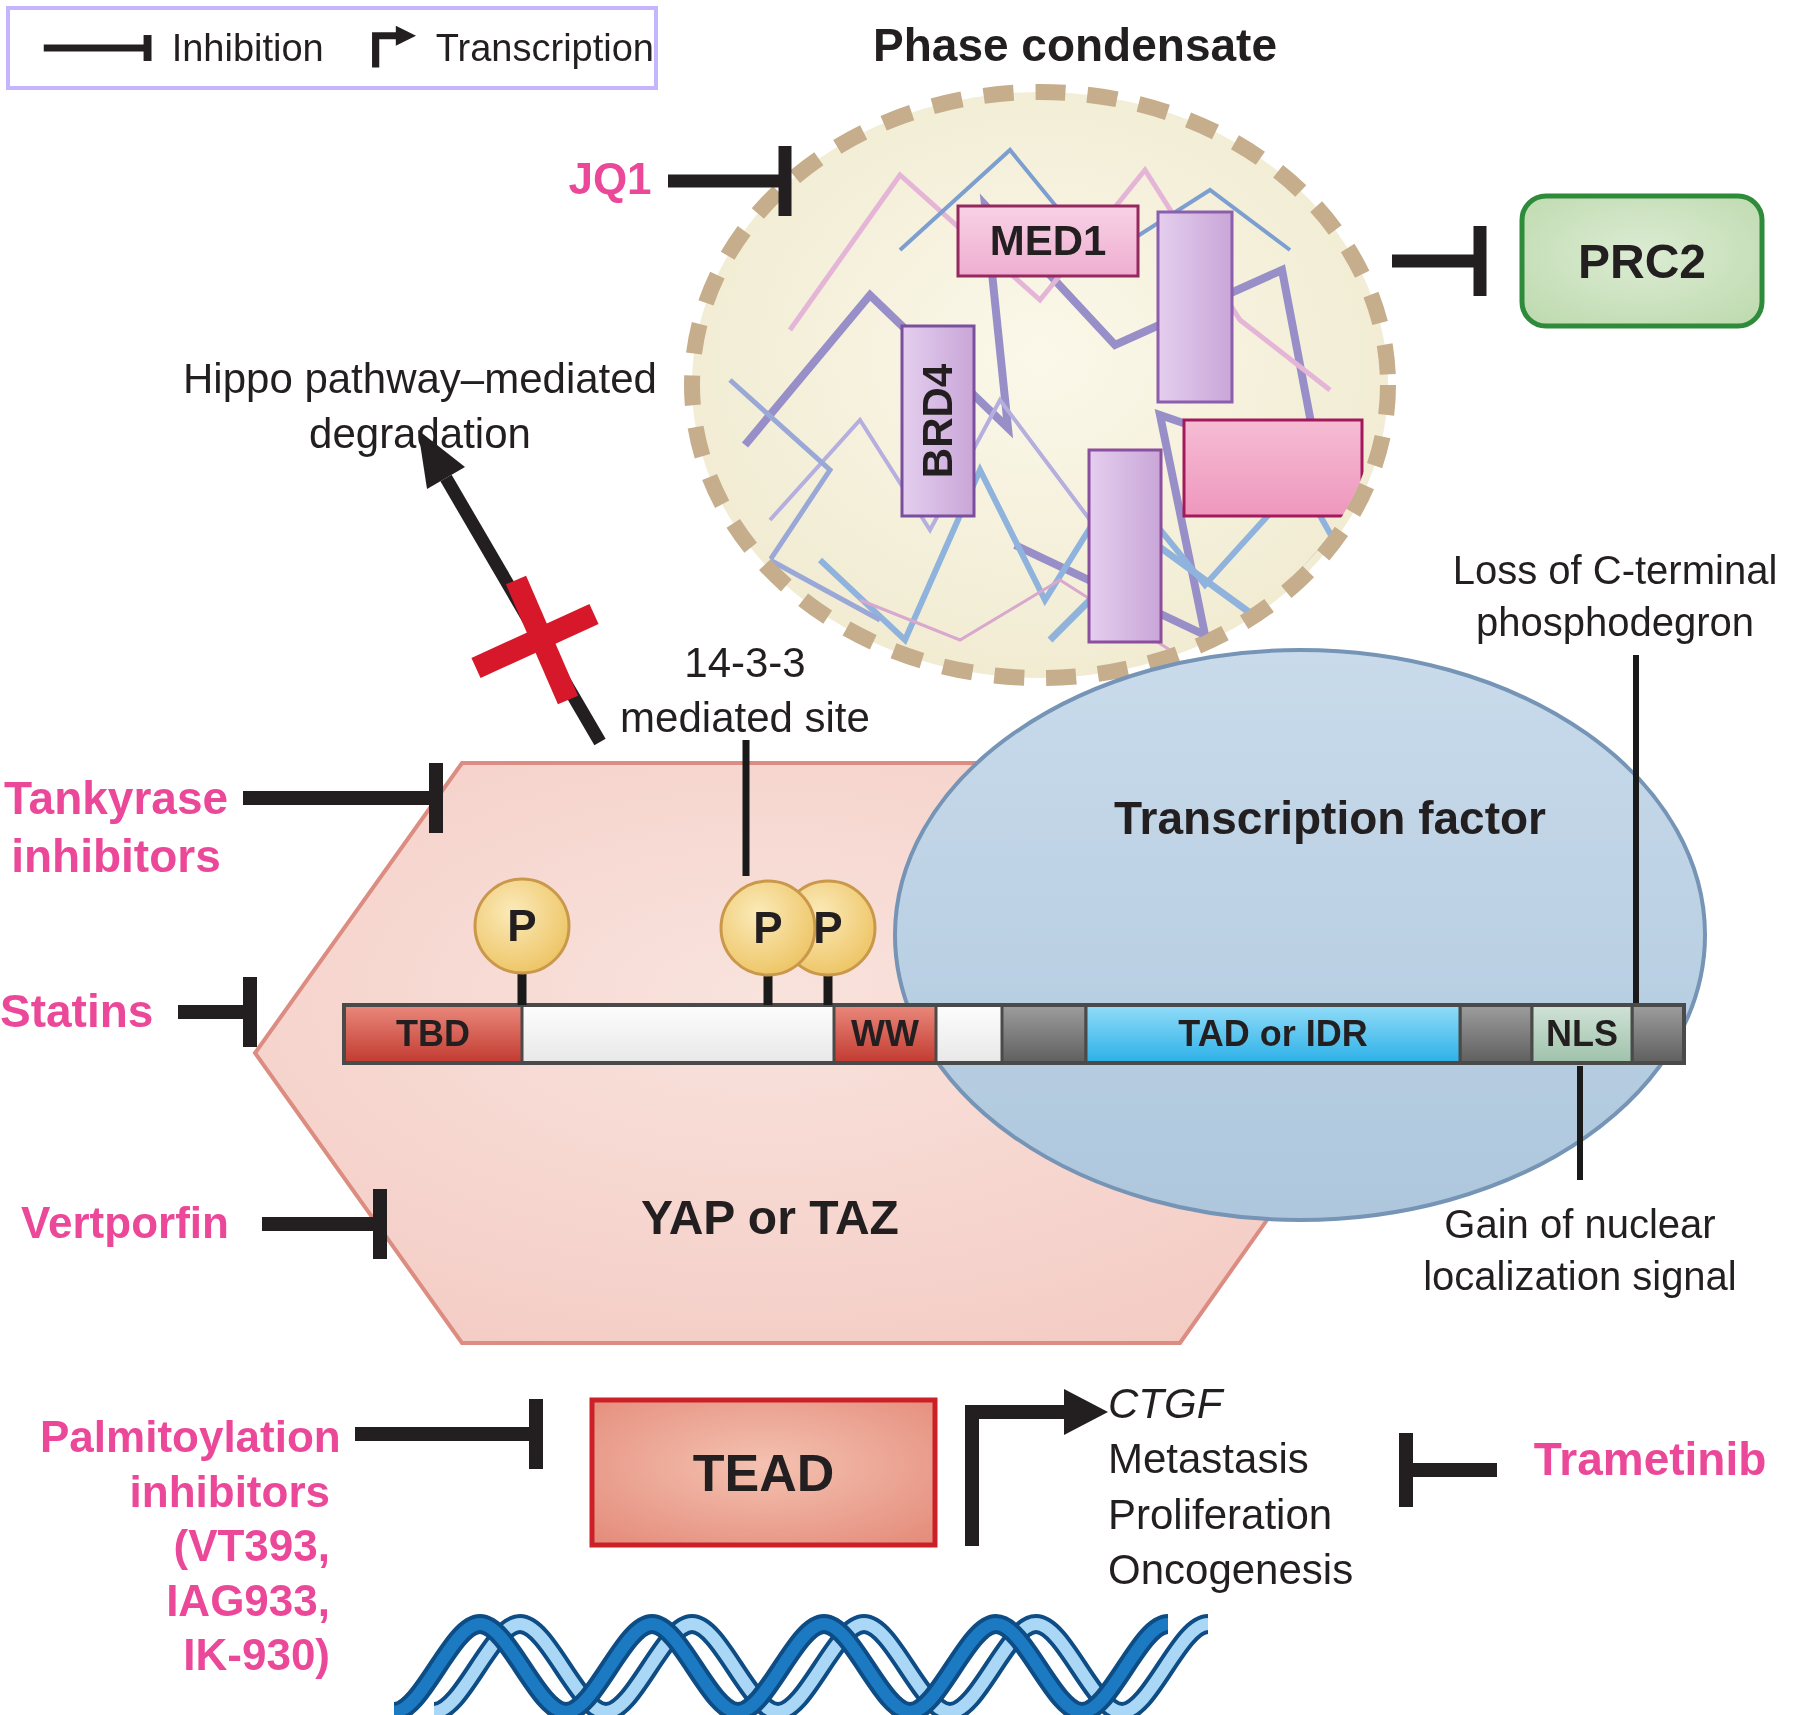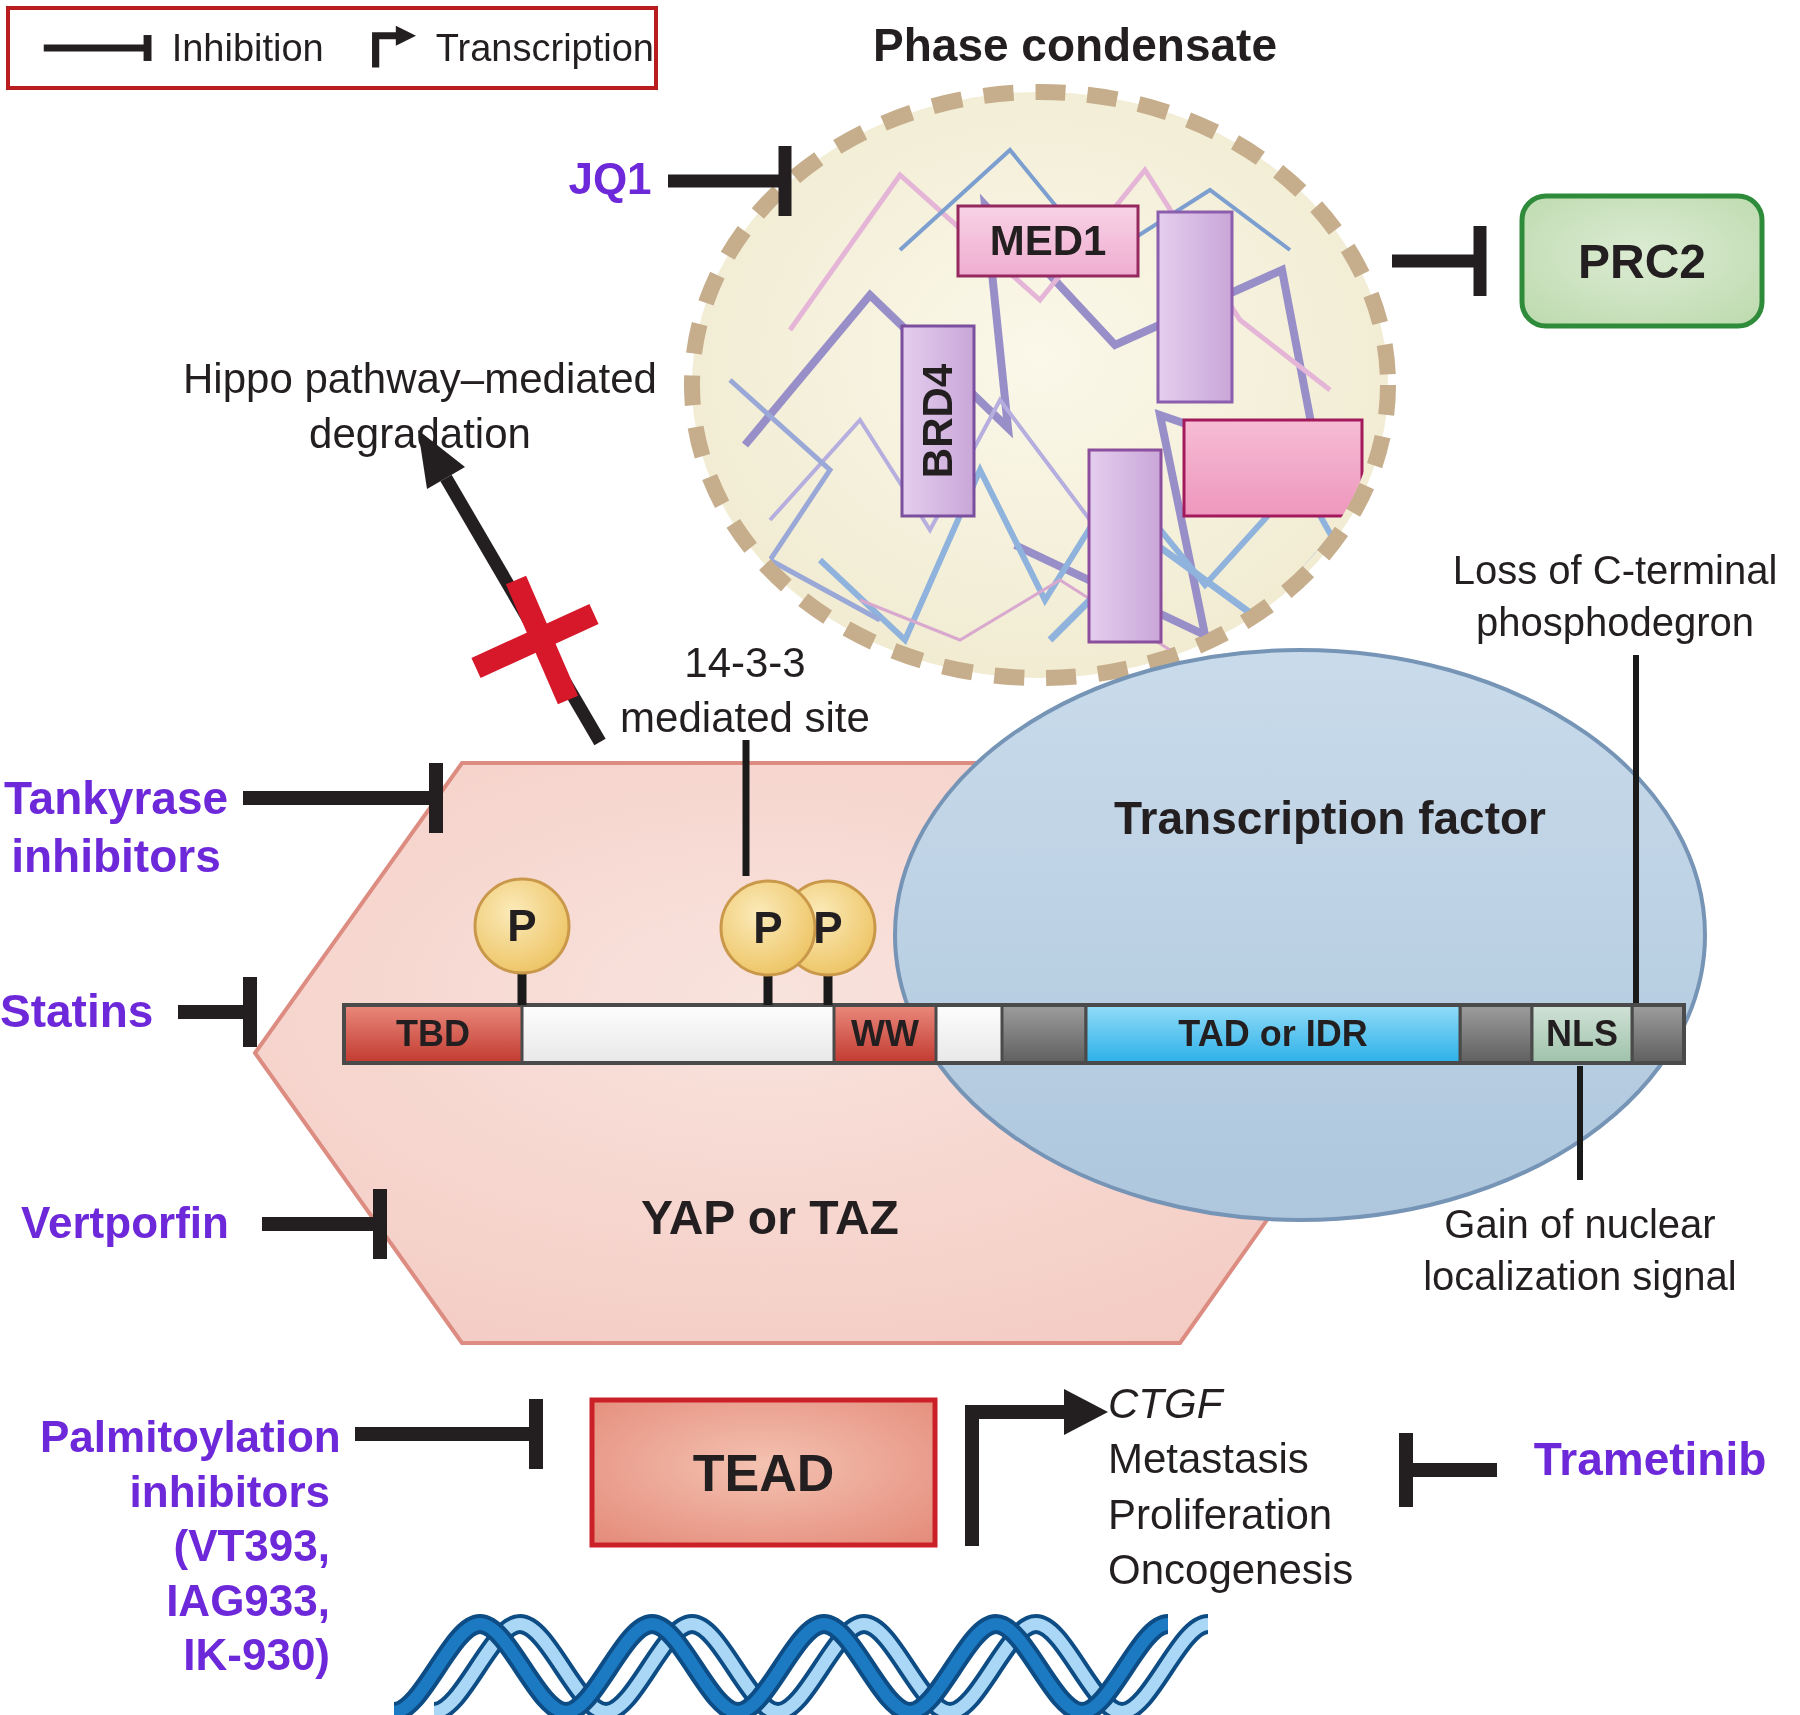--- a/index.html
+++ b/index.html
@@ -1,24 +1,24 @@
 <!DOCTYPE html>
 <html><head>
 <meta charset="utf-8">
 <style>
   html,body{margin:0;padding:0;background:#ffffff;}
   .canvas{position:relative;width:1800px;height:1715px;background:#ffffff;overflow:hidden;
           font-family:"Liberation Sans",sans-serif;color:#231f20;}
   .abs{position:absolute;}
   .ctr{display:flex;align-items:center;justify-content:center;text-align:center;}
   .bold{font-weight:bold;}
-  .red{color:#6d28d9;}
+  .red{color:#ec4899;}
   .lh{line-height:1.3;}
   svg{display:block;}
-  .legend-box{left:6px;top:6px;width:652px;height:84px;border:4px solid #b91c1c;background:#fff;
+  .legend-box{left:6px;top:6px;width:652px;height:84px;border:4px solid #c4b5fd;background:#fff;
               display:flex;align-items:center;box-sizing:border-box;padding:0 0 0 28px;}
   .legend-label{font-size:38px;margin-left:14px;}
 </style>
 </head>
 <body>
 
 <div class="canvas">
 
   <svg class="abs" style="left:0;top:0;" width="1800" height="1715" viewBox="0 0 1800 1715">
     <defs>

